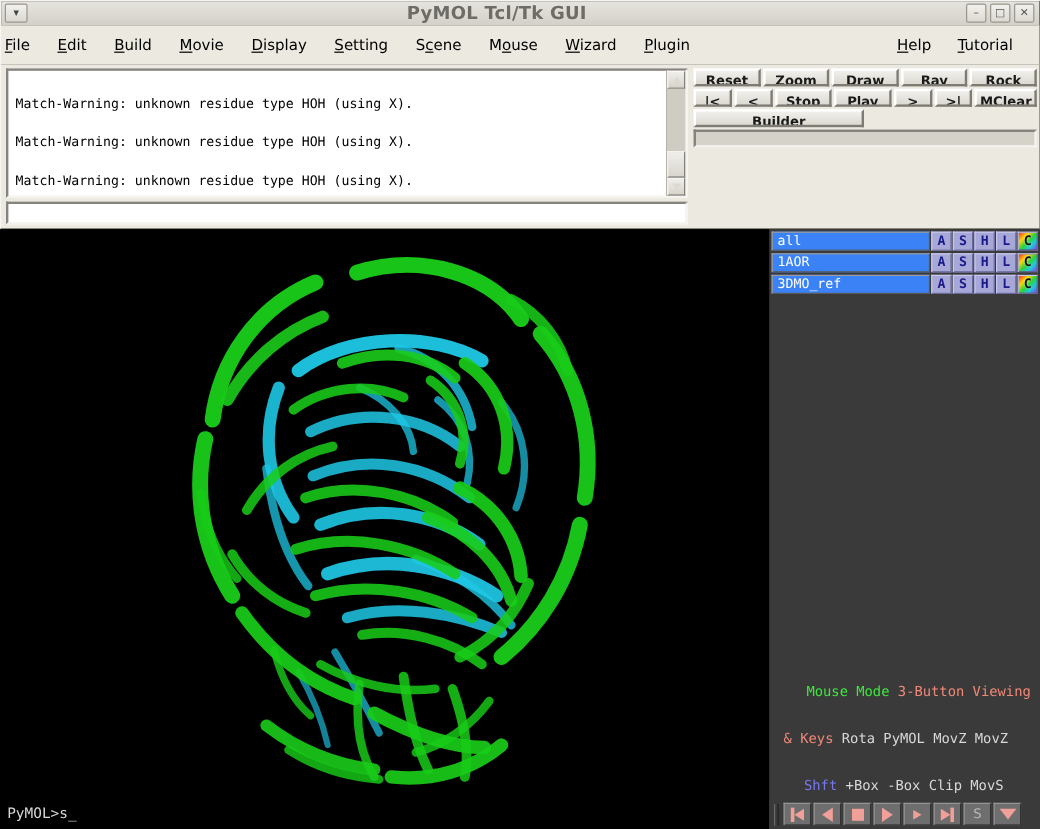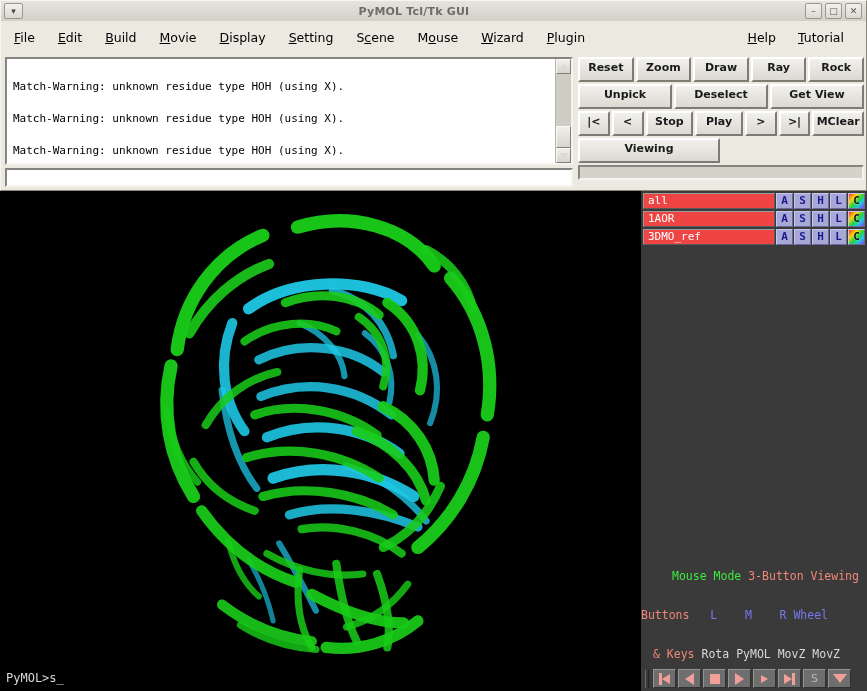--- a/index.html
+++ b/index.html
@@ -28,21 +28,21 @@
     width: 19px; height: 16px; margin-left: 3px;
     background: linear-gradient(#f2f1ed, #dbd8d0);
     border: 1px solid #9a978f;
     border-radius: 2px;
     display: flex; align-items: center; justify-content: center;
     font-size: 9px; color: #444; line-height: 1;
   }
   .tb-title {
     flex: 1; text-align: center;
     font-family: "DejaVu Sans", sans-serif;
-    font-weight: bold; font-size: 11px; color: #6e6c66;
+    font-weight: bold; font-size: 15px; color: #6e6c66;
     letter-spacing: 0.2px;
   }
   .tb-btns { display: flex; gap: 3px; margin-right: 4px; }
   .tb-btn {
     width: 17px; height: 16px;
     background: linear-gradient(#f2f1ed, #dcd9d1);
     border: 1px solid #9a978f; border-radius: 2px;
     display: flex; align-items: center; justify-content: center;
     font-size: 9px; color: #555; line-height: 1;
   }
@@ -54,21 +54,21 @@
     border-left: 1px solid #f6f5f2;
     border-right: 1px solid #8a877f;
     display: flex; align-items: center;
   }
   .menu-item {
     font-family: "DejaVu Sans", sans-serif;
     font-size: 12.5px; color: #000;
     padding: 2px 0; margin-right: 23px;
     white-space: nowrap; cursor: default;
   }
-  .menu-item:first-child { margin-left: 13px; }
+  .menu-item:first-child { margin-left: 3px; }
   .menu-item u { text-decoration: underline; }
   .menu-right { margin-left: auto; display: flex; }
   .menu-right .menu-item { margin-right: 22px; }
 
   
   .upper {
     position: absolute; left: 0; top: 54px; width: 867px; height: 137px;
     background: #ece9e1;
     border-left: 1px solid #f6f5f2;
     border-right: 1px solid #8a877f;
@@ -125,21 +125,21 @@
   .btn-panel {
     position: absolute; left: 577px; top: 3px; width: 286px; height: 130px;
   }
   .btn-row { display: flex; gap: 2px; margin-bottom: 2px; }
   .tkbtn {
     background: linear-gradient(#f1f0ec, #dcd9d1);
     border: 2px solid;
     border-color: #ffffff #7e7b75 #7e7b75 #ffffff;
     font-family: "DejaVu Sans", sans-serif;
     font-weight: bold; font-size: 11px; color: #1a1a1a;
-    height: 25px; line-height: 17px; text-align: center;
+    height: 15px; line-height: 17px; text-align: center;
     padding: 0; cursor: default; white-space: nowrap; overflow: hidden;
   }
   .progress-outer {
     margin-top: 1px;
     height: 15px;
     background: #d5d2ca;
     border: 2px solid;
     border-color: #878480 #f4f3ef #f4f3ef #878480;
   }
 
@@ -160,21 +160,21 @@
   .rpanel {
     position: absolute; left: 641px; top: 191px; width: 226px; height: 500px;
     background: #3a3a3a; overflow: hidden;
   }
   .obj-list { padding: 2px 2px 0 2px; }
   .obj-row {
     display: flex; align-items: stretch;
     height: 16px; margin-bottom: 2px;
   }
   .obj-name {
-    flex: 1; background: #ef4444;
+    flex: 1; background: #3b82f6;
     border: 1px solid; border-color: #9c9c9c #5a5a5a #5a5a5a #9c9c9c;
     color: #fff;
     font-family: "DejaVu Sans Mono", monospace;
     font-size: 11px; line-height: 14px;
     padding-left: 4px; white-space: nowrap; overflow: hidden;
   }
   .obj-btn {
     width: 17px; margin-left: 1px;
     background: #a8a8d8;
     border: 1px solid; border-color: #c8c8ee #6a6a9a #6a6a9a #c8c8ee;
@@ -296,38 +296,33 @@
     <div class="btn-panel">
 
       <div class="btn-row">
         <div class="tkbtn" style="width:56px">Reset</div>
         <div class="tkbtn" style="width:56px">Zoom</div>
         <div class="tkbtn" style="width:56px">Draw</div>
         <div class="tkbtn" style="width:56px">Ray</div>
         <div class="tkbtn" style="width:56px">Rock</div>
       </div>
 
-      <div class="btn-row">
-        <div class="tkbtn" style="width:94px">Unpick</div>
-        <div class="tkbtn" style="width:94px">Deselect</div>
-        <div class="tkbtn" style="width:94px">Get View</div>
-      </div>
 
       <div class="btn-row">
         <div class="tkbtn" style="width:32px">|&lt;</div>
         <div class="tkbtn" style="width:32px">&lt;</div>
         <div class="tkbtn" style="width:48px">Stop</div>
         <div class="tkbtn" style="width:48px">Play</div>
         <div class="tkbtn" style="width:32px">&gt;</div>
         <div class="tkbtn" style="width:32px">&gt;|</div>
         <div class="tkbtn" style="width:52px">MClear</div>
       </div>
 
       <div class="btn-row">
-        <div class="tkbtn" style="width:142px">Viewing</div>
+        <div class="tkbtn" style="width:142px">Builder</div>
       </div>
 
       <div class="progress-outer"></div>
     </div>
   </div>
 
   <div class="viewport">
     <svg width="641" height="475" viewBox="0 0 641 475">
       <rect x="0" y="0" width="641" height="475" fill="#000000"></rect>
       <g transform="translate(320,230) scale(1.02)">
@@ -419,21 +414,20 @@
         <div class="obj-btn">H</div>
         <div class="obj-btn">L</div>
         <div class="obj-btn color-btn">C</div>
       </div>
 
     </div>
   </div>
 
   <div class="mouse-mode">
     <div class="mm-line"><span class="g">Mouse Mode</span><span class="w"> </span><span class="s">3-Button Viewing</span></div>
-    <div class="mm-line"><span class="s">Buttons</span><span class="b">   </span><span class="b">L</span><span class="b">    </span><span class="b">M</span><span class="b">    </span><span class="b">R</span><span class="b"> </span><span class="b">Wheel</span></div>
     <div class="mm-line"><span class="s" style="padding-left:12px">&amp; Keys</span><span class="w"> </span><span class="w">Rota</span><span class="w"> </span><span class="w">PyMOL</span><span class="w"> </span><span class="w">MovZ</span><span class="w"> </span><span class="w">MovZ</span></div>
     <div class="mm-line"><span class="b" style="padding-left:29px">Shft</span><span class="w"> </span><span class="w">+Box</span><span class="w"> </span><span class="w">-Box</span><span class="w"> </span><span class="w">Clip</span><span class="w"> </span><span class="w">MovS</span></div>
     
     
     
     
     
     
   </div>
 

